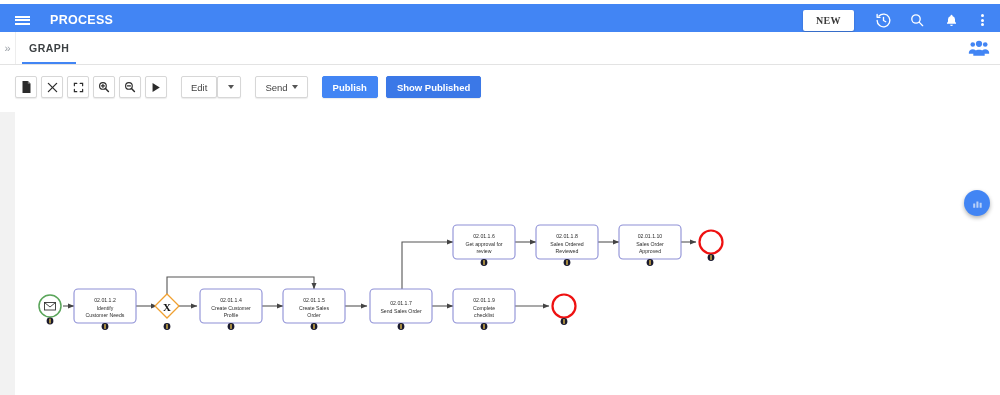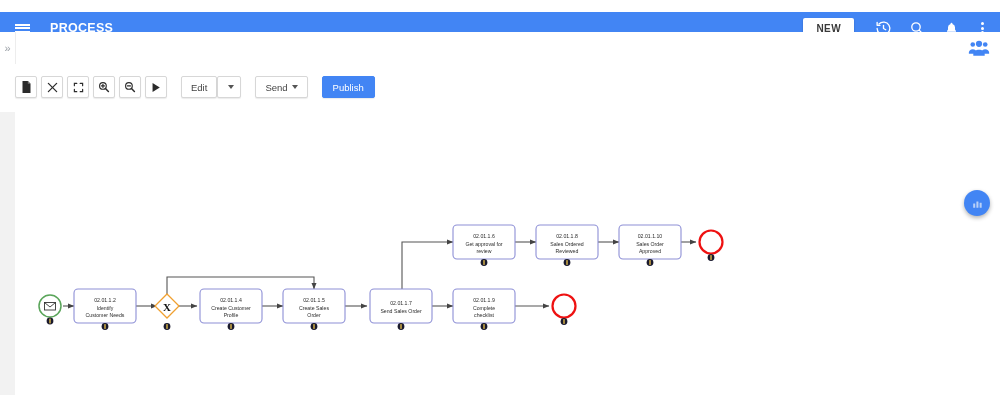--- a/index.html
+++ b/index.html
@@ -8,21 +8,21 @@
     margin: 0; padding: 0;
     width: 1000px; height: 395px;
     overflow: hidden;
     background: #ffffff;
     font-family: "Liberation Sans", sans-serif;
     -webkit-font-smoothing: antialiased;
   }
 
   
   #appbar {
-    position: absolute; top: 12px; left: 0;
+    position: absolute; top: 4px; left: 0;
     width: 1000px; height: 32px;
     background: #4285f4;
     display: flex; align-items: center;
   }
   #hamburger {
     width: 32px; height: 32px;
     margin-left: 6px;
     display: flex; align-items: center; justify-content: center;
     cursor: pointer;
   }
@@ -49,21 +49,21 @@
     font-size: 10px;
     font-weight: bold;
     letter-spacing: 0.4px;
     border: none;
     border-radius: 2px;
     height: 21px;
     padding: 0 13px;
     margin-right: 12px;
     cursor: pointer;
     box-shadow: 0 1px 2px rgba(0,0,0,.24);
-    font-family: Liberation Sans, sans-serif;
+    font-family: Liberation Serif, serif;
   }
   .appbar-icon {
     width: 34px; height: 32px;
     display: flex; align-items: center; justify-content: center;
     cursor: pointer;
   }
   .appbar-icon svg { display: block; }
   #kebab { width: 28px; }
   #kebab .dot {
     width: 3px; height: 3px; border-radius: 50%;
@@ -102,24 +102,24 @@
     background: #4285f4;
   }
   #tabbar-right {
     margin-left: auto;
     display: flex; align-items: center;
     padding-right: 10px;
   }
 
   
   #toolbar {
-    position: absolute; top: 64px; left: 0;
+    position: absolute; top: 76px; left: 0;
     width: 1000px; height: 46px;
     background: #ffffff;
-    display: flex; align-items: center;
+    display: flex; align-items: flex-start;
     padding-left: 15px;
   }
   .tb-group { display: flex; align-items: center; }
   .tb-btn {
     height: 22px; min-width: 22px;
     background: #fff;
     border: 1px solid #d7d7d7;
     border-radius: 2px;
     margin-right: 4px;
     display: flex; align-items: center; justify-content: center;
@@ -129,21 +129,21 @@
     font-size: 9.5px;
     color: #444;
     font-family: "Liberation Sans", sans-serif;
   }
   .tb-btn.icon-only { width: 22px; padding: 0; }
   .tb-sep { width: 10px; }
   .tb-btn.label-btn { padding: 0 9px; }
   .tb-btn.caret-btn { padding: 0 6px; margin-left: -4px; margin-right: 4px;}
   .tb-btn.primary {
     background: #4285f4; border-color: #4285f4; color: #fff;
-    padding: 0 10px; font-weight: normal; font-size: 9.5px;
+    padding: 0 10px; font-weight: bold; font-size: 9.5px;
   }
   .tb-btn.primary.strong { background: #3b78e7; border-color: #3b78e7; }
   .caret {
     width: 0; height: 0;
     border-left: 3.5px solid transparent;
     border-right: 3.5px solid transparent;
     border-top: 4px solid #555;
     display: inline-block;
     margin-left: 4px;
   }
@@ -222,20 +222,23 @@
           <div class="dot"></div>
           <div class="dot"></div>
       </div>
     </div>
   </div>
 </div>
 
 <div id="tabbar">
   <div id="expand-handle">»</div>
 
+  <div class="tab active">
+    <span>GRAPH</span>
+  </div>
 
   <div id="tabbar-right">
     <div style="display:flex;align-items:center;cursor:pointer;">
       <svg width="22" height="16" viewBox="0 0 24 18" fill="#4285f4">
         <circle cx="5" cy="5" r="2.6"></circle>
         <circle cx="19" cy="5" r="2.6"></circle>
         <circle cx="12" cy="4.3" r="3.5"></circle>
         <path d="M0.6 14.2c0-2.4 2-3.9 4.4-3.9s4.4 1.5 4.4 3.9v1.2H0.6z"></path>
         <path d="M14.6 14.2c0-2.4 2-3.9 4.4-3.9s4.4 1.5 4.4 3.9v1.2h-8.8z"></path>
         <path d="M5.6 16.2c0-3.1 2.7-5.1 6.4-5.1s6.4 2 6.4 5.1v1.6H5.6z"></path>
@@ -309,20 +312,23 @@
     <div class="tb-btn label-btn">
       <span>Send</span>
       <span class="caret"></span>
     </div>
 
     <div class="tb-sep"></div>
 
     <div class="tb-btn primary">
       <span>Publish</span>
     </div>
+    <div class="tb-btn primary strong" style="margin-left:4px;">
+      <span>Show Published</span>
+    </div>
   </div>
 </div>
 
 <div id="canvas-wrap">
   <div id="canvas">
 
     <svg id="diagram" width="985" height="283" viewBox="0 0 985 283">
 
       <defs>
         <marker id="arrow" markerWidth="7" markerHeight="7" refX="6.2" refY="2.6" orient="auto" markerUnits="userSpaceOnUse">

